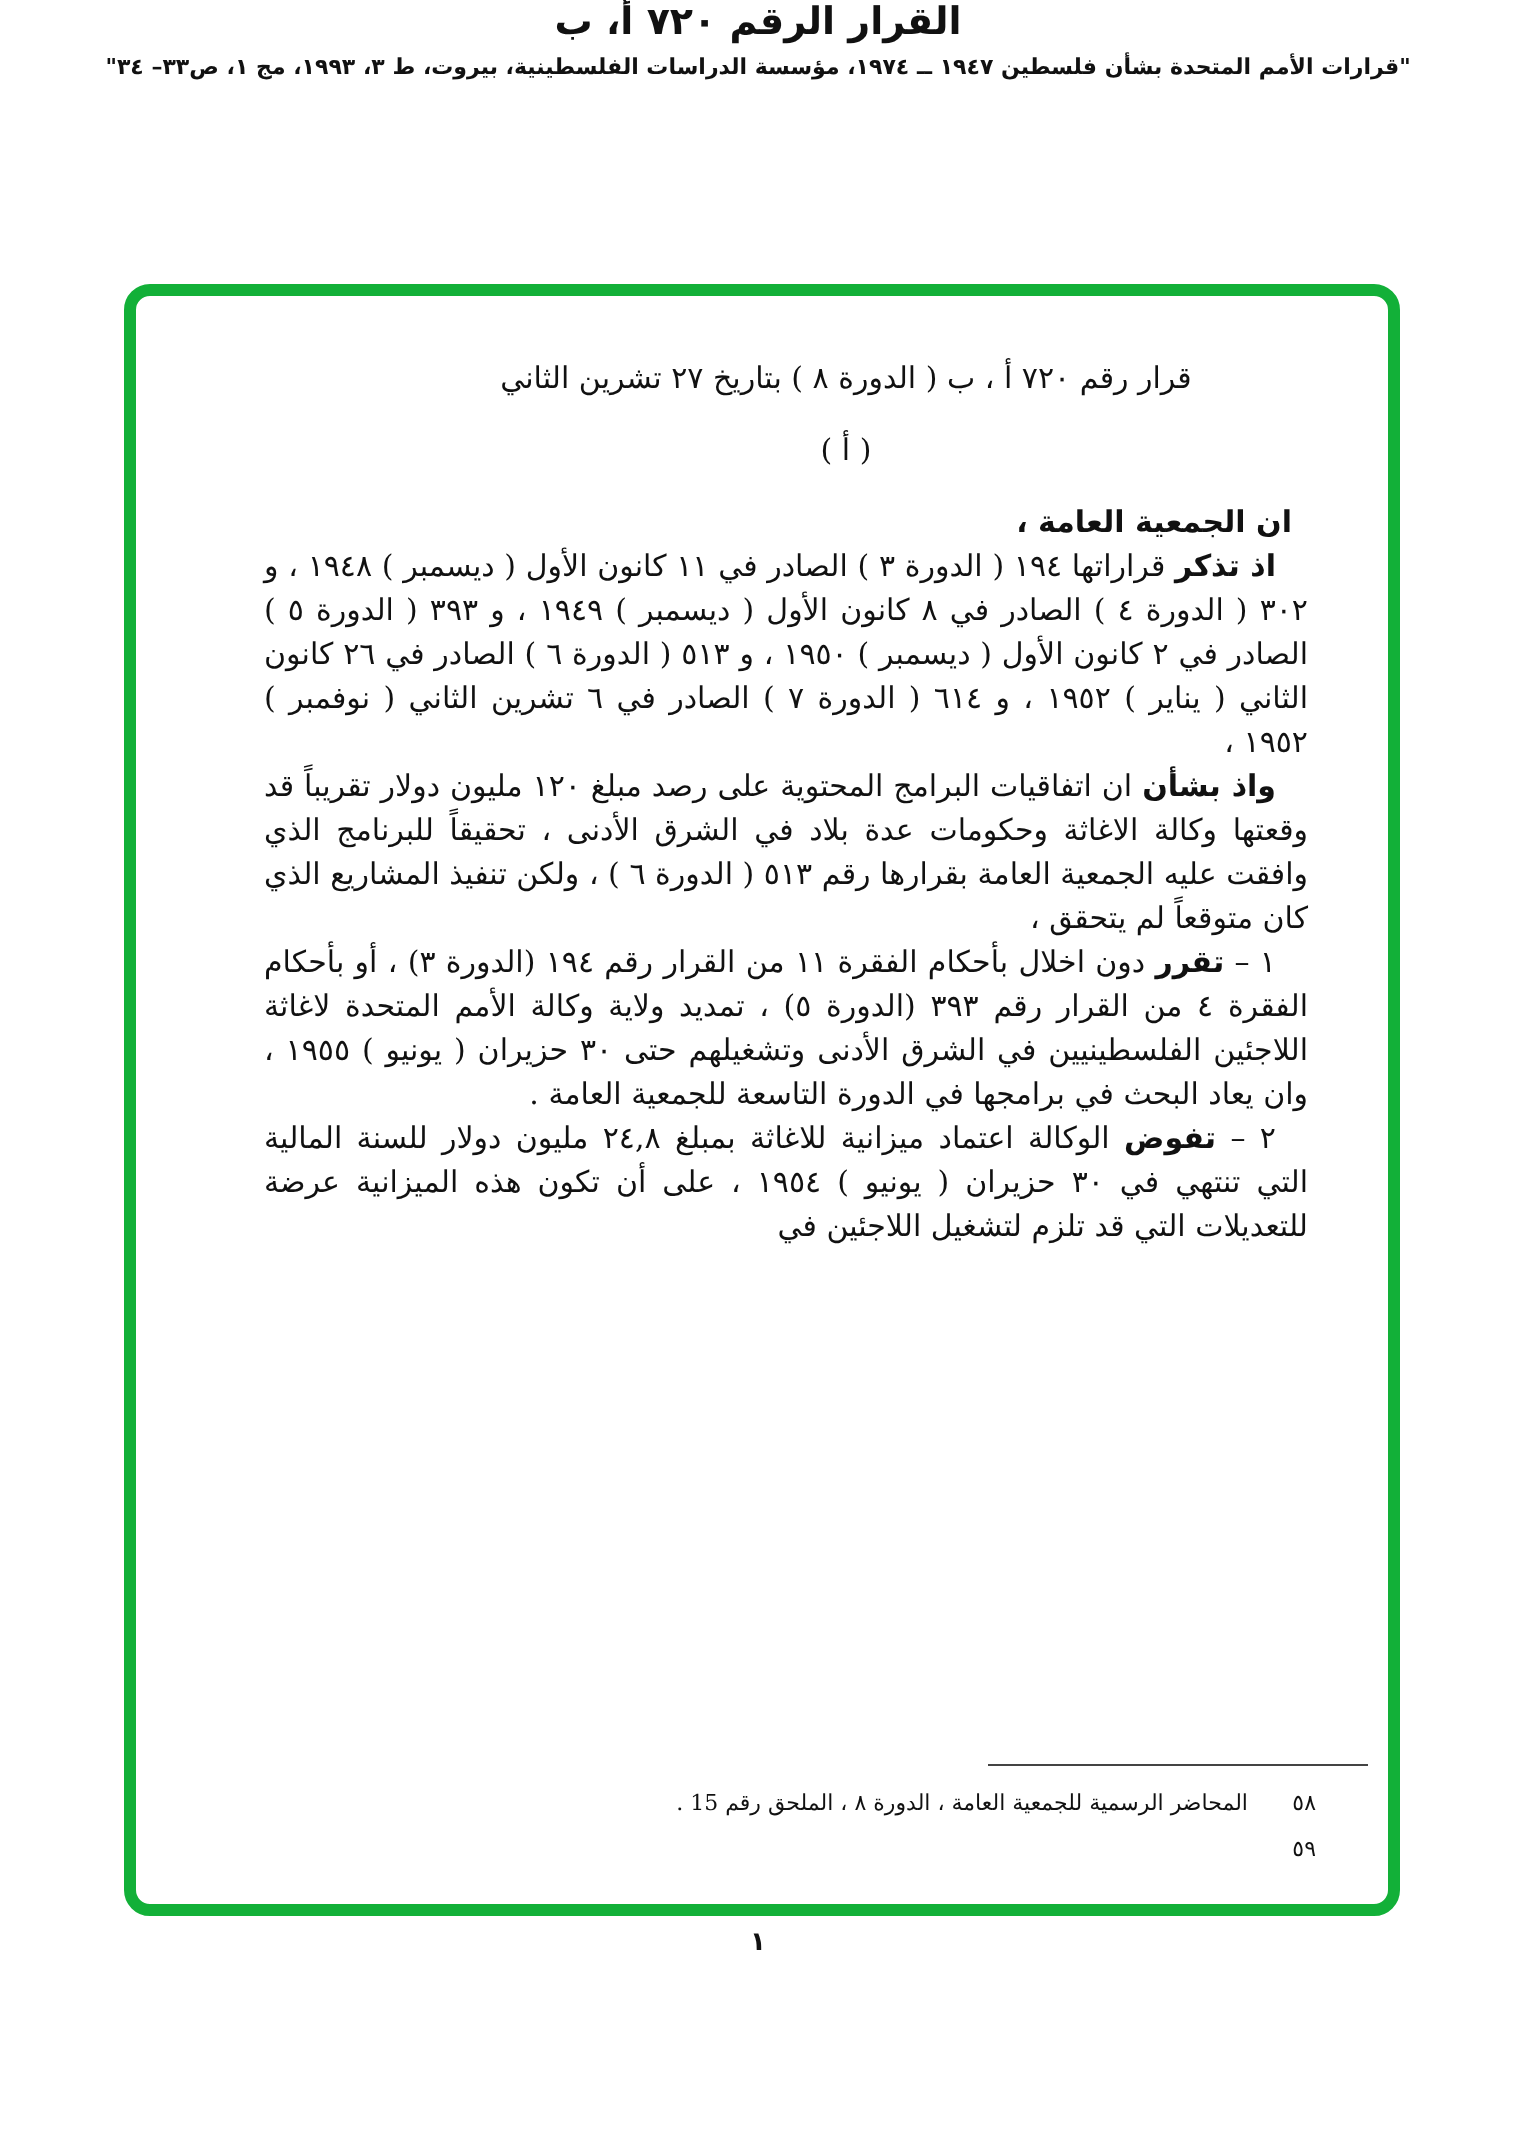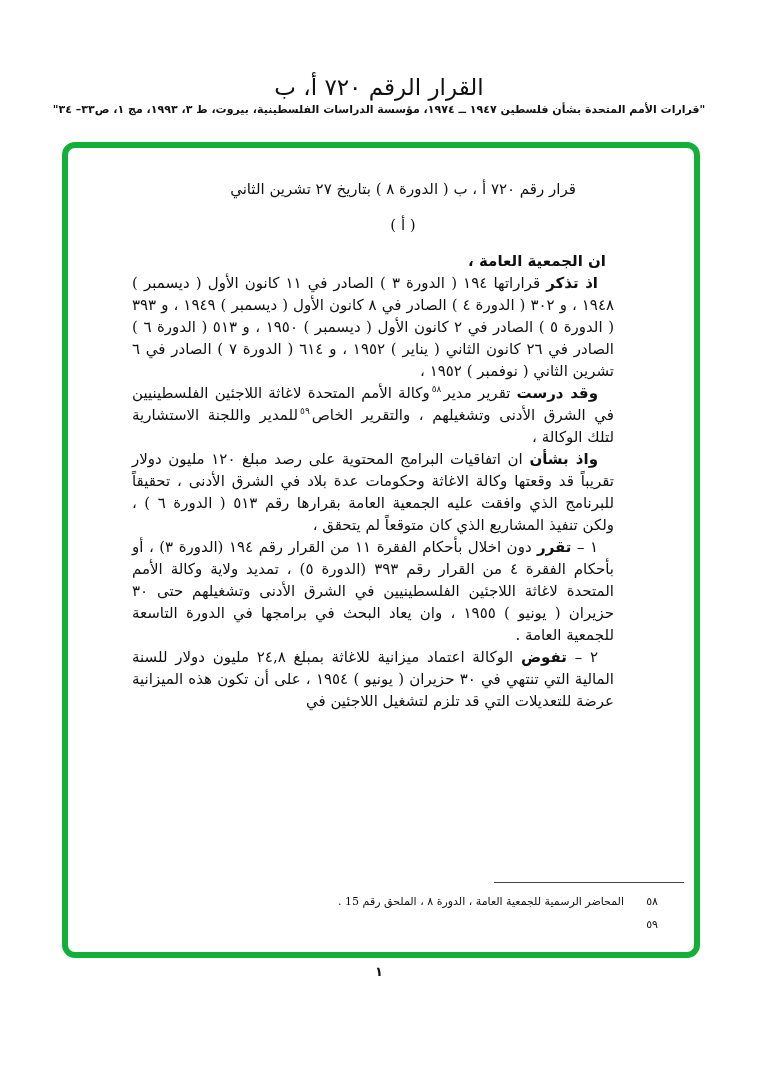--- a/index.html
+++ b/index.html
@@ -6,24 +6,23 @@
   .page {
     position:relative;
     width:758px; height:1078px;
     background:#ffffff;
     font-family:"DejaVu Serif", "DejaVu Sans", serif;
     color:#111111;
     overflow:hidden;
   }
   
   .doc-title {
-    margin-top:76px;
     text-align:center;
-    font-size:23px;
-    font-weight:normal;
+    font-size:19px;
+    font-weight:bold;
     direction:rtl;
     line-height:22px;
   }
   .doc-source {
     margin-top:5px;
     text-align:center;
     font-size:11px;
     font-weight:bold;
     direction:rtl;
     line-height:14px;
@@ -34,21 +33,21 @@
     position:absolute;
     left:62px; top:142px;
     width:626px; height:804px;
     border:6px solid #12b038;
     border-radius:13px;
     background:#ffffff;
   }
   .content {
     position:absolute;
     top:0; left:0; right:0; bottom:0;
-    padding:28px 80px 0 64px;
+    padding:28px 40px 0 64px;
     direction:rtl;
     font-size:15px;
     line-height:22px;
     text-align:justify;
   }
   .heading {
     text-align:center;
     position:relative;
     right:-30px; 
     line-height:26px;
@@ -102,21 +101,20 @@
 
       <div class="heading">
         <div>قرار رقم ٧٢٠ أ ، ب ( الدورة ٨ ) بتاريخ ٢٧ تشرين الثاني</div>
         <div class="marker">( أ )</div>
       </div>
 
       <p class="no-indent"><b class="lead">ان الجمعية العامة ،</b></p>
 
       <p><b class="lead">اذ تذكر</b><span> قراراتها ١٩٤ ( الدورة ٣ ) الصادر في ١١ كانون الأول ( ديسمبر ) ١٩٤٨ ، و ٣٠٢ ( الدورة ٤ ) الصادر في ٨ كانون الأول ( ديسمبر ) ١٩٤٩ ، و ٣٩٣ ( الدورة ٥ ) الصادر في ٢ كانون الأول ( ديسمبر ) ١٩٥٠ ، و ٥١٣ ( الدورة ٦ ) الصادر في ٢٦ كانون الثاني ( يناير ) ١٩٥٢ ، و ٦١٤ ( الدورة ٧ ) الصادر في ٦ تشرين الثاني ( نوفمبر ) ١٩٥٢ ،</span></p>
 
-      <p><b class="lead">وقد درست</b><span> تقرير مدير</span><sup class="fn-ref">٥٨</sup><span>وكالة الأمم المتحدة لاغاثة اللاجئين الفلسطينيين في الشرق الأدنى وتشغيلهم ، والتقرير الخاص</span><sup class="fn-ref">٥٩</sup><span>للمدير واللجنة الاستشارية لتلك الوكالة ،</span></p>
 
       <p><b class="lead">واذ بشأن</b><span> ان اتفاقيات البرامج المحتوية على رصد مبلغ ١٢٠ مليون دولار تقريباً قد وقعتها وكالة الاغاثة وحكومات عدة بلاد في الشرق الأدنى ، تحقيقاً للبرنامج الذي وافقت عليه الجمعية العامة بقرارها رقم ٥١٣ ( الدورة ٦ ) ، ولكن تنفيذ المشاريع الذي كان متوقعاً لم يتحقق ،</span></p>
 
 
       <p><span>١ – </span><b class="lead">تقرر</b><span> دون اخلال بأحكام الفقرة ١١ من القرار رقم ١٩٤ (الدورة ٣) ، أو بأحكام الفقرة ٤ من القرار رقم ٣٩٣ (الدورة ٥) ، تمديد ولاية وكالة الأمم المتحدة لاغاثة اللاجئين الفلسطينيين في الشرق الأدنى وتشغيلهم حتى ٣٠ حزيران ( يونيو ) ١٩٥٥ ، وان يعاد البحث في برامجها في الدورة التاسعة للجمعية العامة .</span></p>
 
       <p><span>٢ – </span><b class="lead">تفوض</b><span> الوكالة اعتماد ميزانية للاغاثة بمبلغ ٢٤,٨ مليون دولار للسنة المالية التي تنتهي في ٣٠ حزيران ( يونيو ) ١٩٥٤ ، على أن تكون هذه الميزانية عرضة للتعديلات التي قد تلزم لتشغيل اللاجئين في</span></p>
 
       <div class="footnotes">
         <div class="fn-rule"></div>

